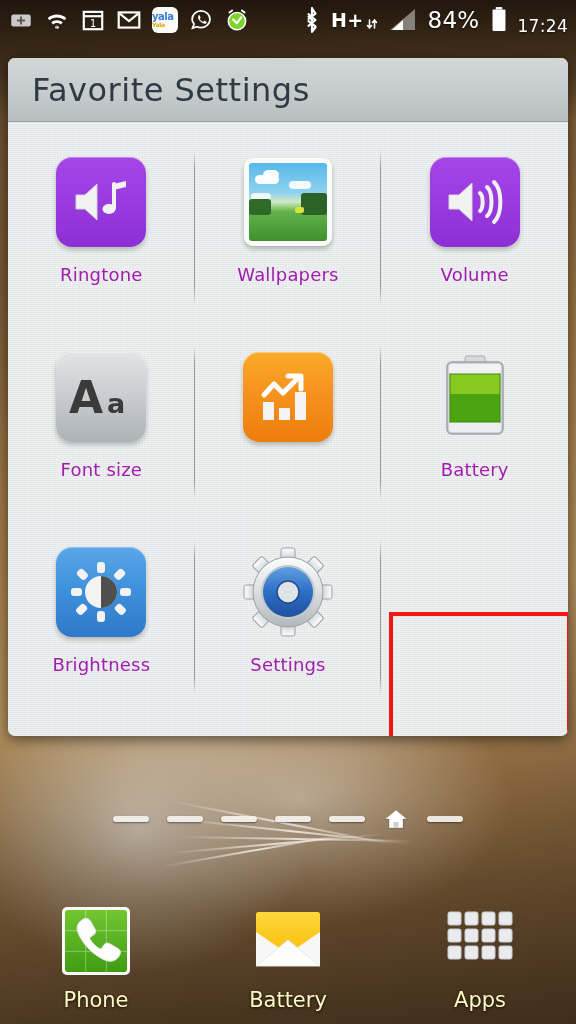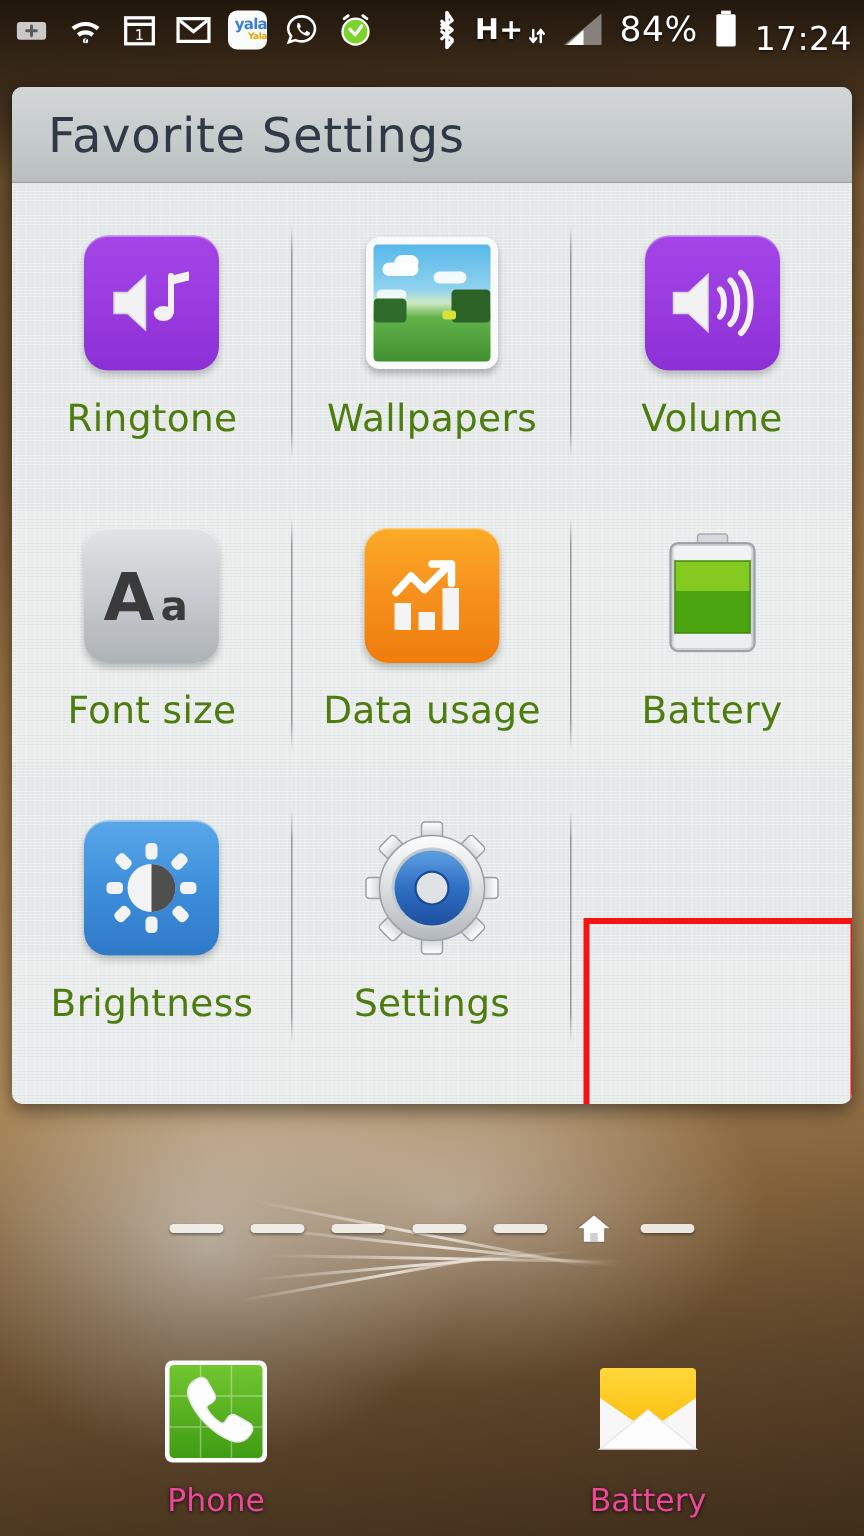--- a/index.html
+++ b/index.html
@@ -47,25 +47,25 @@
     z-index: 30;
   }
   .sb-left { display:flex; align-items:center; gap:10px; }
   .sb-right { display:flex; align-items:center; gap:9px; margin-left:auto; }
   .sb-ico { display:block; }
   .sb-text {
     color:#fff; font-size:23px; letter-spacing:.3px;
     font-family:"DejaVu Sans", sans-serif;
     text-shadow:0 1px 2px rgba(0,0,0,.7);
   }
-  .sb-clock { font-size:22px;margin-top:12px; }
+  .sb-clock { font-size:17px;margin-top:12px; }
   .yala {
     width:26px; height:26px; border-radius:6px;
     background:#fbfbfb;
-    display:flex; flex-direction:column; align-items:flex-end; justify-content:center;
+    display:flex; flex-direction:column; align-items:flex-start; justify-content:center;
     line-height:1; overflow:hidden;
   }
   .yala-top { font-size:10px; font-weight:bold; letter-spacing:-.5px; }
   .yala-bot { font-size:6px; font-weight:bold; color:#e0a800; letter-spacing:-.3px; }
 
   
   .panel {
     position: absolute; left:8px; top:58px;
     width: 560px; height: 678px;
     border-radius: 7px;
@@ -111,22 +111,22 @@
   }
   
   .cell:not(:nth-child(3n))::after {
     content:"";
     position:absolute; right:0; top:14px; bottom:26px;
     width:1px;
     background: linear-gradient(180deg, rgba(150,158,158,0), rgba(130,140,140,.85) 12%, rgba(130,140,140,.85) 88%, rgba(150,158,158,0));
   }
   .cell-label {
     margin-top: 14px;
-    font-size: 25px;
-    color: #4d7c0f;
+    font-size: 18px;
+    color: #a21caf;
     font-family: "DejaVu Sans", sans-serif;
     letter-spacing: .2px;
   }
   .icon-wrap { width:96px; height:96px; position:relative; }
 
   
   .rsq {
     width:90px; height:90px; border-radius:16px;
     position:relative; margin:3px auto 0;
     box-shadow: 0 3px 5px rgba(0,0,0,.22), inset 0 1px 0 rgba(255,255,255,.35);
@@ -162,21 +162,21 @@
 
   
   .dock {
     position:absolute; left:0; bottom:12px; width:576px;
     display:flex; justify-content:space-around; align-items:flex-end;
     z-index:25;
   }
   .dock-item { display:flex; flex-direction:column; align-items:center; width:140px; }
   .dock-icon { width:78px; height:78px; position:relative; }
   .dock-label {
-    margin-top:8px; font-size:21px; color:#ec4899;
+    margin-top:8px; font-size:21px; color:#fef9c3;
     font-family:"DejaVu Sans", sans-serif;
     text-shadow: 0 1px 3px rgba(0,0,0,.85);
   }
 </style>
 </head>
 <body>
 
 <div class="wallpaper">
   <div class="wp-dark-top"></div>
   <div class="wp-shade-bottom"></div>
@@ -320,21 +320,20 @@
           <div class="rsq orange">
             <svg width="62" height="58" viewBox="0 0 62 58">
               <rect x="6" y="34" width="11" height="18" fill="#f4f4f4"></rect>
               <rect x="22" y="40" width="11" height="12" fill="#f4f4f4"></rect>
               <rect x="38" y="24" width="11" height="28" fill="#f4f4f4"></rect>
               <path d="M7 27l10-11 9 9 16-16" fill="none" stroke="#fff" stroke-width="5" stroke-linejoin="round" stroke-linecap="round"></path>
               <path d="M31 8h13v13" fill="none" stroke="#fff" stroke-width="5" stroke-linejoin="round" stroke-linecap="round"></path>
             </svg>
           </div>
         </div>
-        <span class="cell-label">Data usage</span>
       </div>
 
       <div class="cell">
         <div class="icon-wrap">
           <svg width="96" height="96" viewBox="0 0 96 96">
             <rect x="38" y="7" width="20" height="7" rx="2" fill="#d7dadc" stroke="#a8acb0" stroke-width="1"></rect>
             <rect x="20" y="13" width="56" height="72" rx="5" fill="#cfd3d6" stroke="#9ea3a7" stroke-width="1.5"></rect>
             <rect x="22" y="15" width="52" height="10" rx="3" fill="#f0f2f3"></rect>
             <rect x="22" y="73" width="52" height="10" rx="3" fill="#eceef0"></rect>
             <rect x="23" y="25" width="50" height="48" fill="#4aa510"></rect>
@@ -463,14 +462,35 @@
             <stop offset="100%" stop-color="#f8b600"></stop>
           </linearGradient>
         </defs>
         <path d="M7 64V30l32 22 32-22v34z" fill="#f7f7f7"></path>
         <path d="M7 64l32-26 32 26z" fill="#fdfdfd" stroke="#e8e8e8" stroke-width="1"></path>
       </svg>
     </div>
     <span class="dock-label">Battery</span>
   </div>
 
+  <div class="dock-item">
+    <div class="dock-icon">
+      <svg width="78" height="78" viewBox="0 0 78 78">
+        <g fill="#e9ebec" stroke="#c9cccf" stroke-width="1">
+          <rect x="7" y="10" width="13" height="13" rx="2"></rect>
+          <rect x="24" y="10" width="13" height="13" rx="2"></rect>
+          <rect x="41" y="10" width="13" height="13" rx="2"></rect>
+          <rect x="58" y="10" width="13" height="13" rx="2"></rect>
+          <rect x="7" y="27" width="13" height="13" rx="2"></rect>
+          <rect x="24" y="27" width="13" height="13" rx="2"></rect>
+          <rect x="41" y="27" width="13" height="13" rx="2"></rect>
+          <rect x="58" y="27" width="13" height="13" rx="2"></rect>
+          <rect x="7" y="44" width="13" height="13" rx="2"></rect>
+          <rect x="24" y="44" width="13" height="13" rx="2"></rect>
+          <rect x="41" y="44" width="13" height="13" rx="2"></rect>
+          <rect x="58" y="44" width="13" height="13" rx="2"></rect>
+        </g>
+      </svg>
+    </div>
+    <span class="dock-label">Apps</span>
+  </div>
 
 </div>
 
 </body></html>

